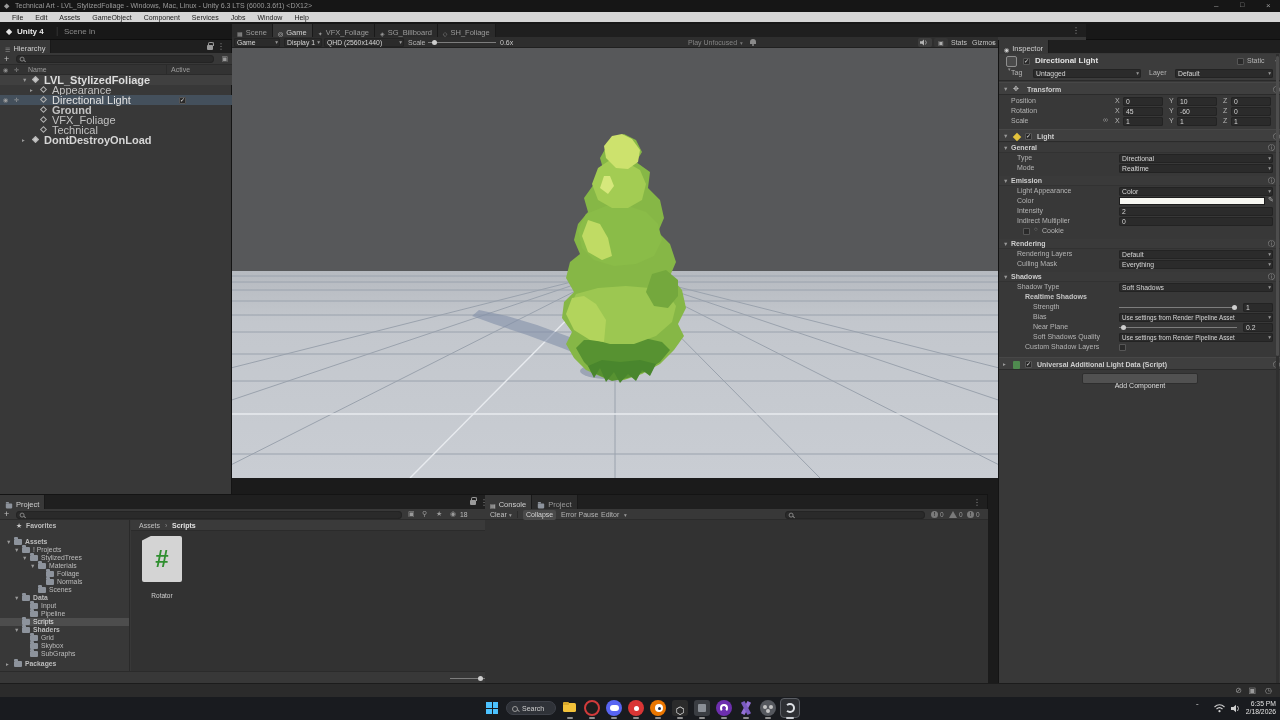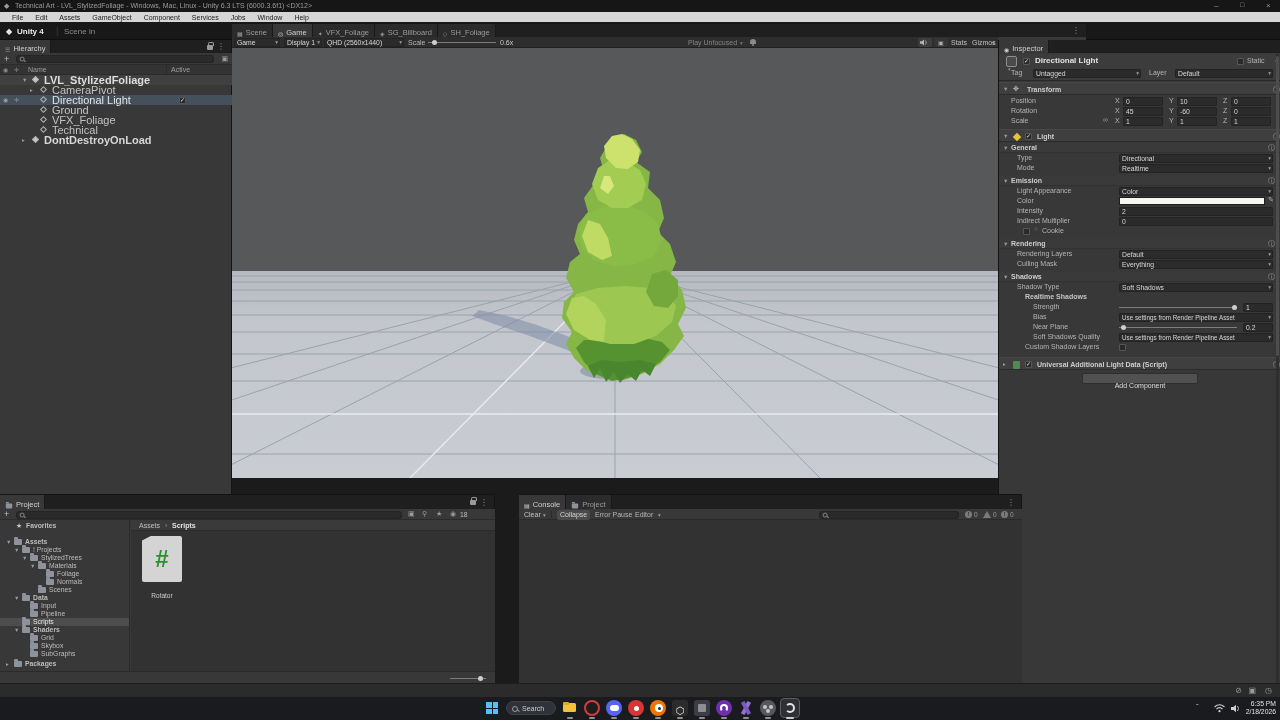--- a/index.html
+++ b/index.html
@@ -126,32 +126,32 @@
     </div>
 
     <div class="ab" style="left:0;top:35px;width:232px;height:10px;background:#404040;">
       <span class="arrow" style="left:22px;">▼</span>
       <span class="cube fill" style="left:33px;top:2px;"></span>
       <span class="tx bold" style="position:absolute;left:44px;color:#dcdcdc;">LVL_StylizedFoliage</span>
     </div>
     <div class="ab" style="left:0;top:45px;width:232px;height:10px;">
       <span class="arrow" style="left:30px;">▸</span>
       <span class="cube" style="left:41px;top:2px;"></span>
-      <span class="tx" style="position:absolute;left:52px;">CameraPivot</span>
+      <span class="tx" style="position:absolute;left:52px;">Appearance</span>
     </div>
     <div class="ab" style="left:0;top:55px;width:232px;height:10px;background:#44505c;">
       <span style="position:absolute;left:3px;top:1px;color:#9f9f9f;font-size:6px;">◉</span>
       <span style="position:absolute;left:14px;top:1px;color:#9f9f9f;font-size:6px;">✛</span>
       <span class="cube" style="left:41px;top:2px;"></span>
       <span class="tx" style="position:absolute;left:52px;color:#e2e2e2;">Directional Light</span>
       <span class="cb" style="left:179px;top:1.5px;">✓</span>
     </div>
     <div class="ab" style="left:0;top:65px;width:232px;height:10px;">
       <span class="cube" style="left:41px;top:2px;"></span>
-      <span class="tx" style="position:absolute;left:52px;">Ground</span>
+      <span class="tx" style="position:absolute;left:52px;font-weight:bold;">Ground</span>
     </div>
     <div class="ab" style="left:0;top:75px;width:232px;height:10px;">
       <span class="cube" style="left:41px;top:2px;"></span>
       <span class="tx" style="position:absolute;left:52px;">VFX_Foliage</span>
     </div>
     <div class="ab" style="left:0;top:85px;width:232px;height:10px;">
       <span class="cube" style="left:41px;top:2px;"></span>
       <span class="tx" style="position:absolute;left:52px;">Technical</span>
     </div>
     <div class="ab" style="left:0;top:95px;width:232px;height:10px;">
@@ -580,21 +580,21 @@
     </div>
 
     <div class="ab" style="left:0;top:176px;width:495px;height:13px;background:#383838;border-top:1px solid #2b2b2b;">
       <div class="slider" style="left:450px;top:2px;width:36px;">
         <div class="trk"></div>
         <div class="knob" style="left:28px;"></div>
       </div>
     </div>
   </div>
 
-  <div class="panel" style="left:519px;top:494px;width:503px;height:189px;border-top:1px solid #141414;border-right:1px solid #141414;background:#323232;">
+  <div class="panel" style="left:485px;top:494px;width:503px;height:189px;border-top:1px solid #141414;border-right:1px solid #141414;background:#323232;">
     <div class="tabstrip" style="height:14px;">
       <div class="tab active" style="height:14px;">
         <span style="font-size:6px;">▤</span>
         <span>Console</span>
       </div>
       <div class="tab" style="height:14px;">
         <span class="fo" style="transform:scale(.8);"></span>
         <span>Project</span>
       </div>
       <span class="ab kebab" style="right:6px;top:1px;">⋮</span>

